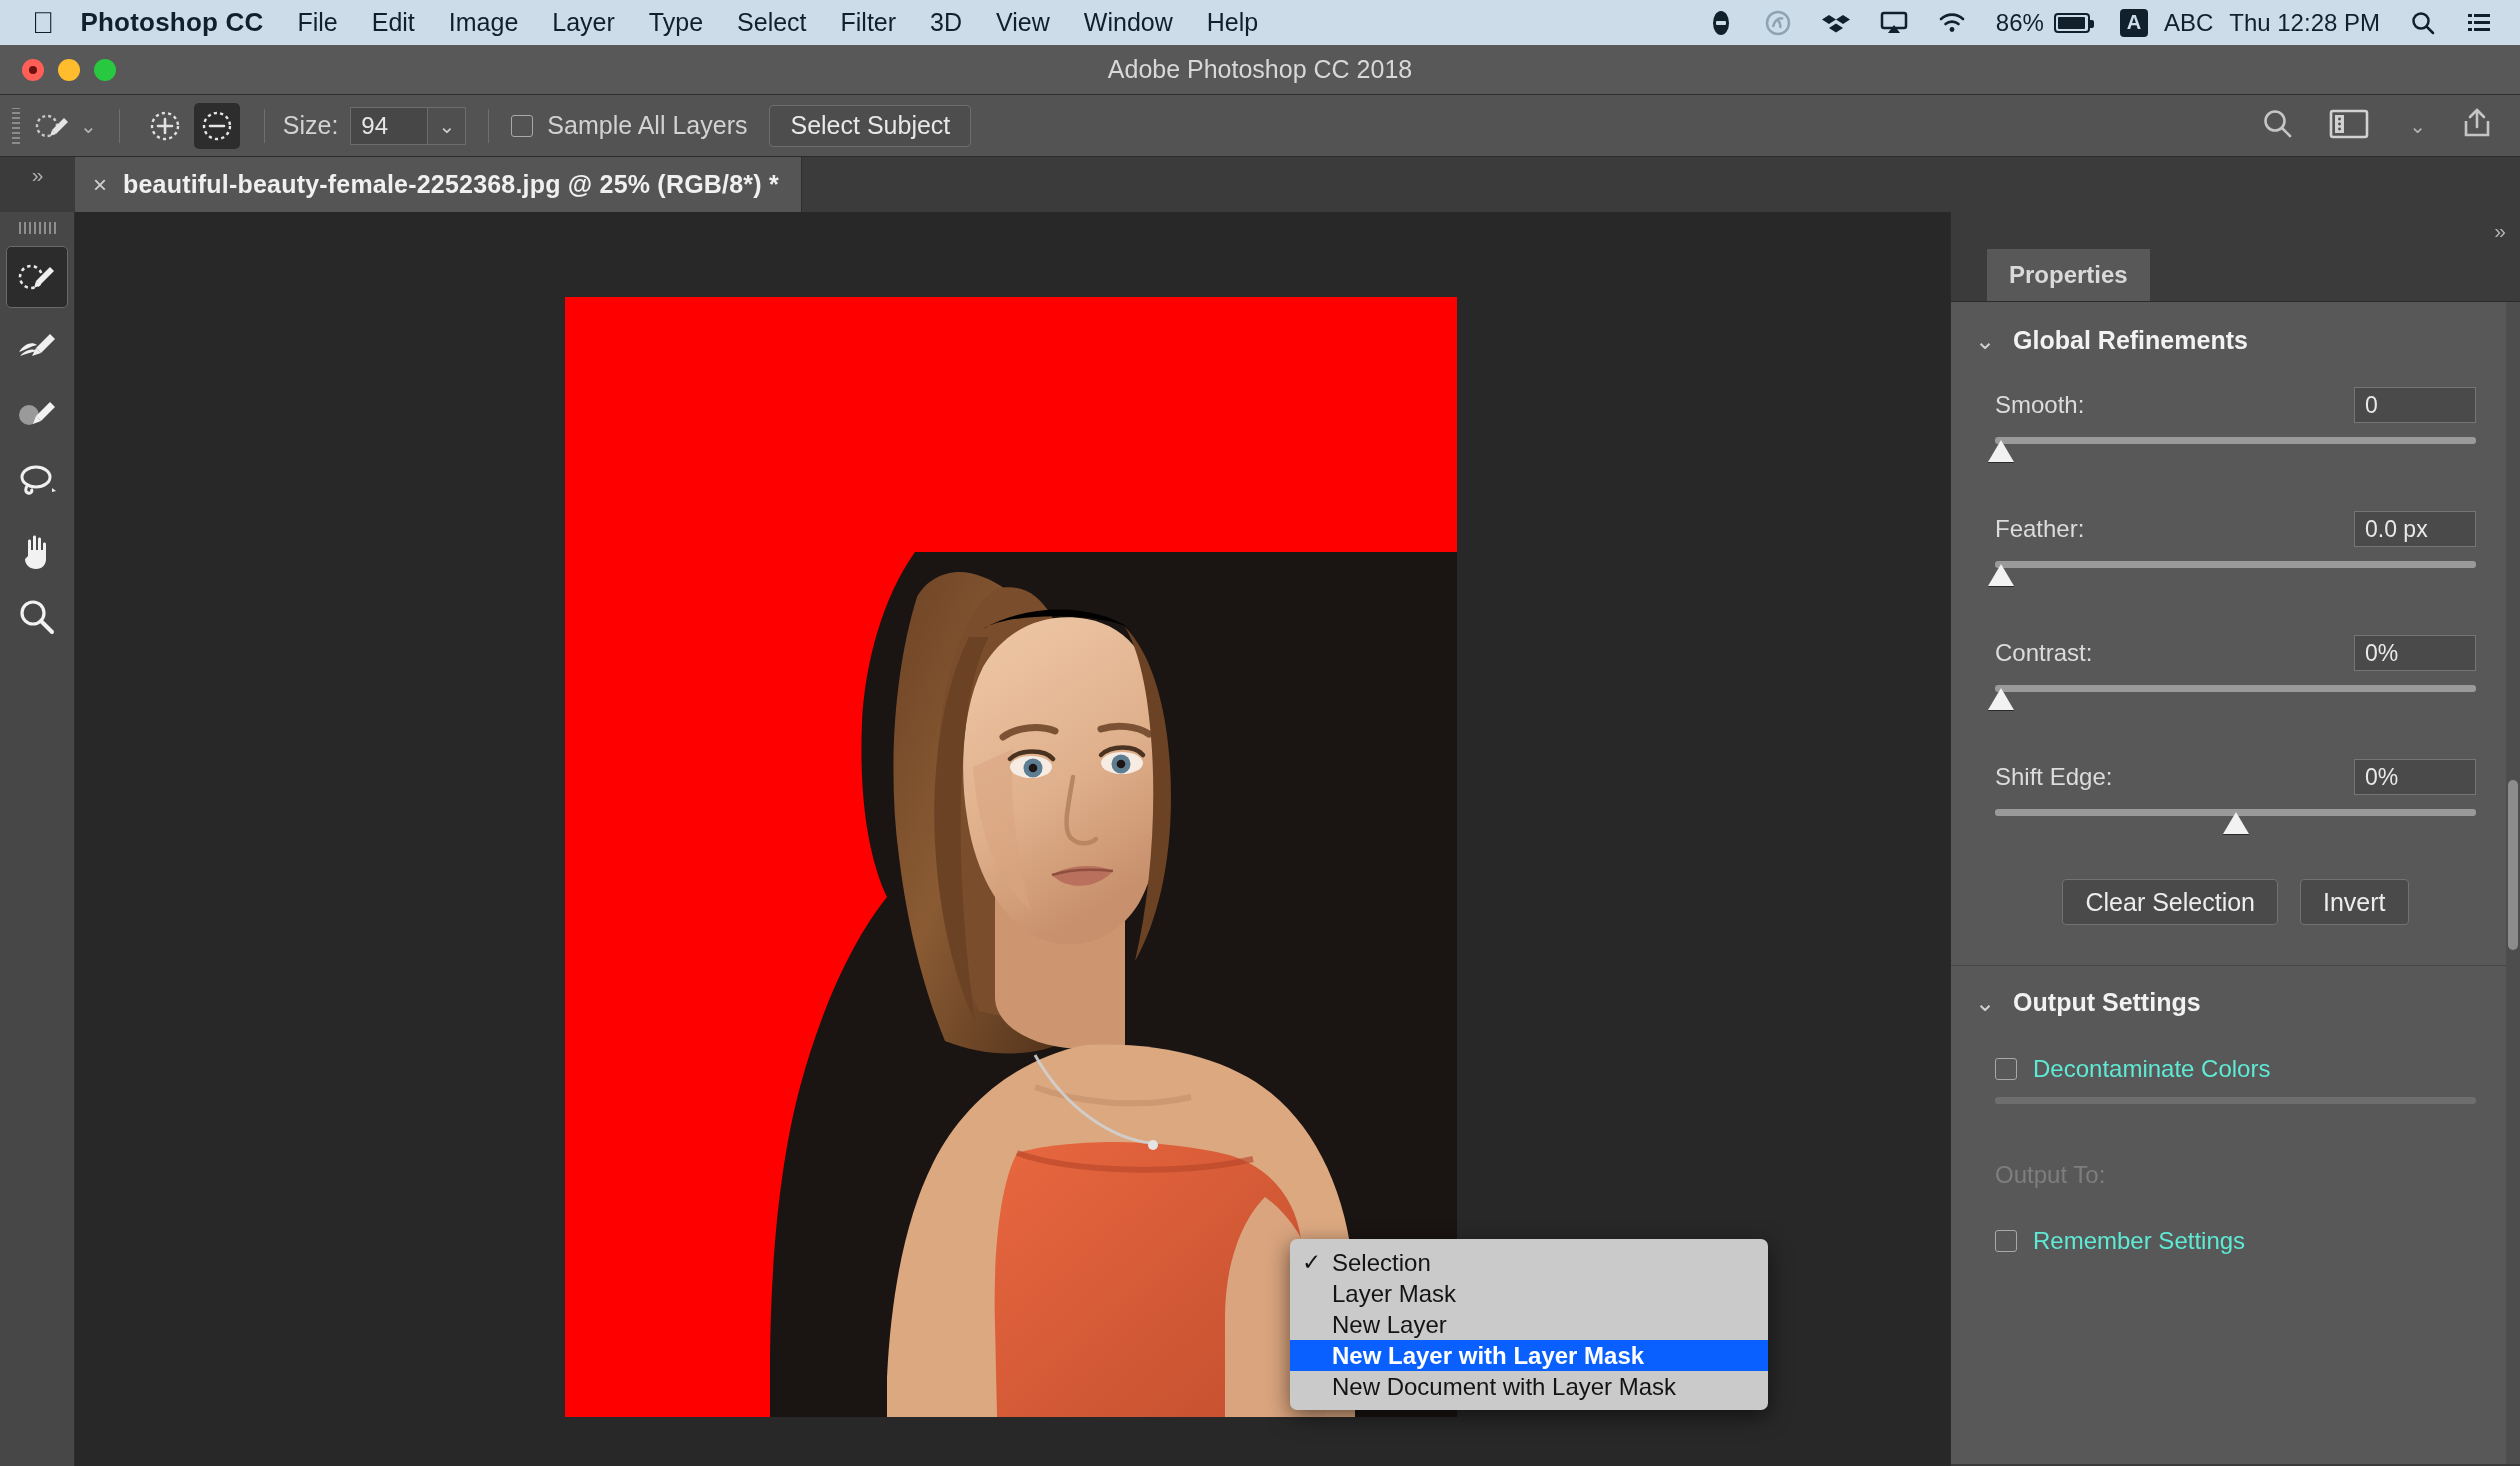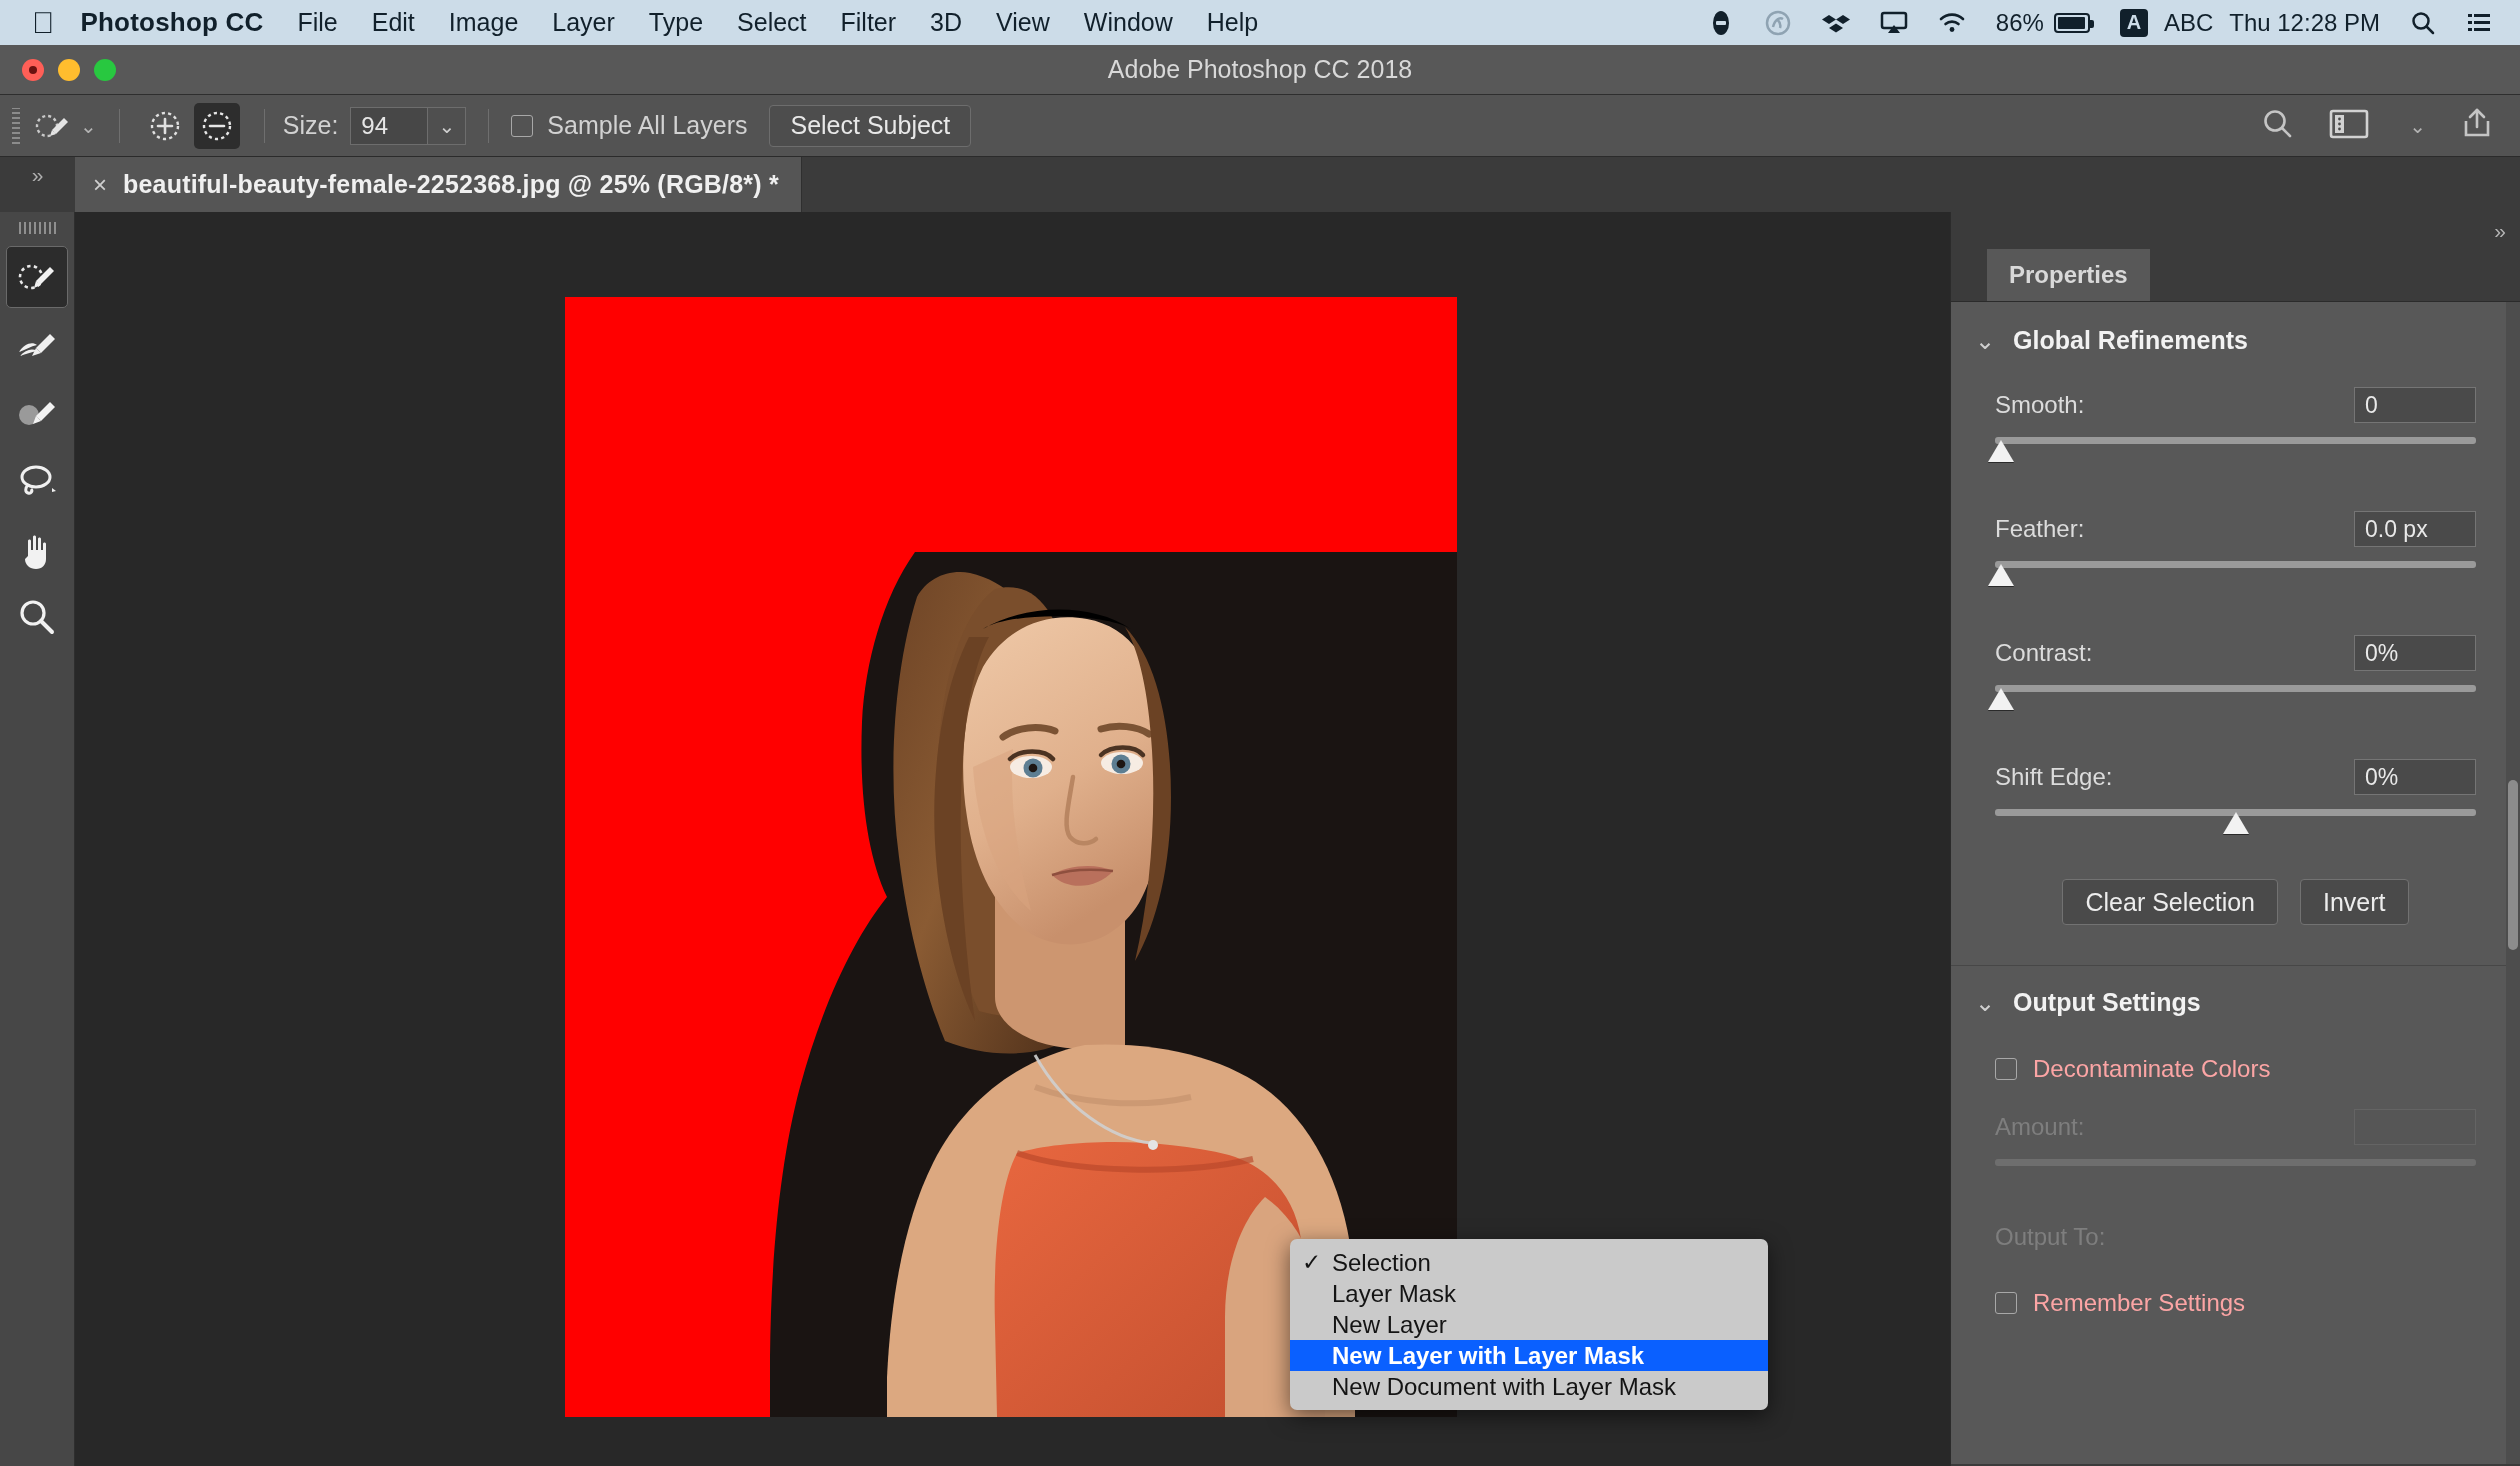--- a/index.html
+++ b/index.html
@@ -173,21 +173,21 @@
   }
   .btn-row { display:flex; justify-content:center; gap: 22px; margin-top: 42px; }
   .ps-btn {
     height: 46px; padding: 0 22px; background:#4a4a4a; border:1px solid #727272; border-radius:4px;
     color:#ededed; font-size:25px; display:flex;align-items:center;justify-content:center;
   }
   .divider { height:1px; background:#474747; margin-top: 40px; }
 
   .check-row { display:flex; align-items:center; padding: 0 44px; margin-top: 34px; }
   .check-row .cbox2 { width:22px;height:22px;border:1.5px solid #a8a8a8;border-radius:3px; margin-right:16px;}
-  .check-row .clabel { color:#fca5a5; font-size:24px; }
+  .check-row .clabel { color:#5eead4; font-size:24px; }
 
   .footer-row {
     position:absolute; left:0; right:0; bottom:0; height: 96px; background:#585858;
     border-top:1px solid #474747; display:flex; align-items:center; padding: 0 34px;
   }
   .reset-ico { color:#e6e6e6; font-size:34px; }
   .footer-btns { margin-left:auto; display:flex; gap: 20px; }
   .pill {
     height: 50px; padding: 0 30px; border-radius:25px; border:1.5px solid #8e8e8e;
     background:transparent; color:#ececec; font-size:26px;
@@ -600,24 +600,20 @@
           <div class="sec-head" style="padding-top:22px;">
             <span class="sec-chev">⌄</span>
             <span class="sec-title">Output Settings</span>
           </div>
 
           <div class="check-row" style="margin-top:38px;">
             <span class="cbox2"></span>
             <span class="clabel">Decontaminate Colors</span>
           </div>
 
-          <div class="row-field" style="margin-top:26px;">
-            <span class="rf-label dim">Amount:</span>
-            <span class="rf-input dim"></span>
-          </div>
           <div class="slider-wrap">
             <div class="slider-track dim"></div>
           </div>
 
           <div class="row-field" style="margin-top:36px;">
             <span class="rf-label dim">Output To:</span>
           </div>
 
           <div class="check-row" style="margin-top:38px;">
             <span class="cbox2"></span>

